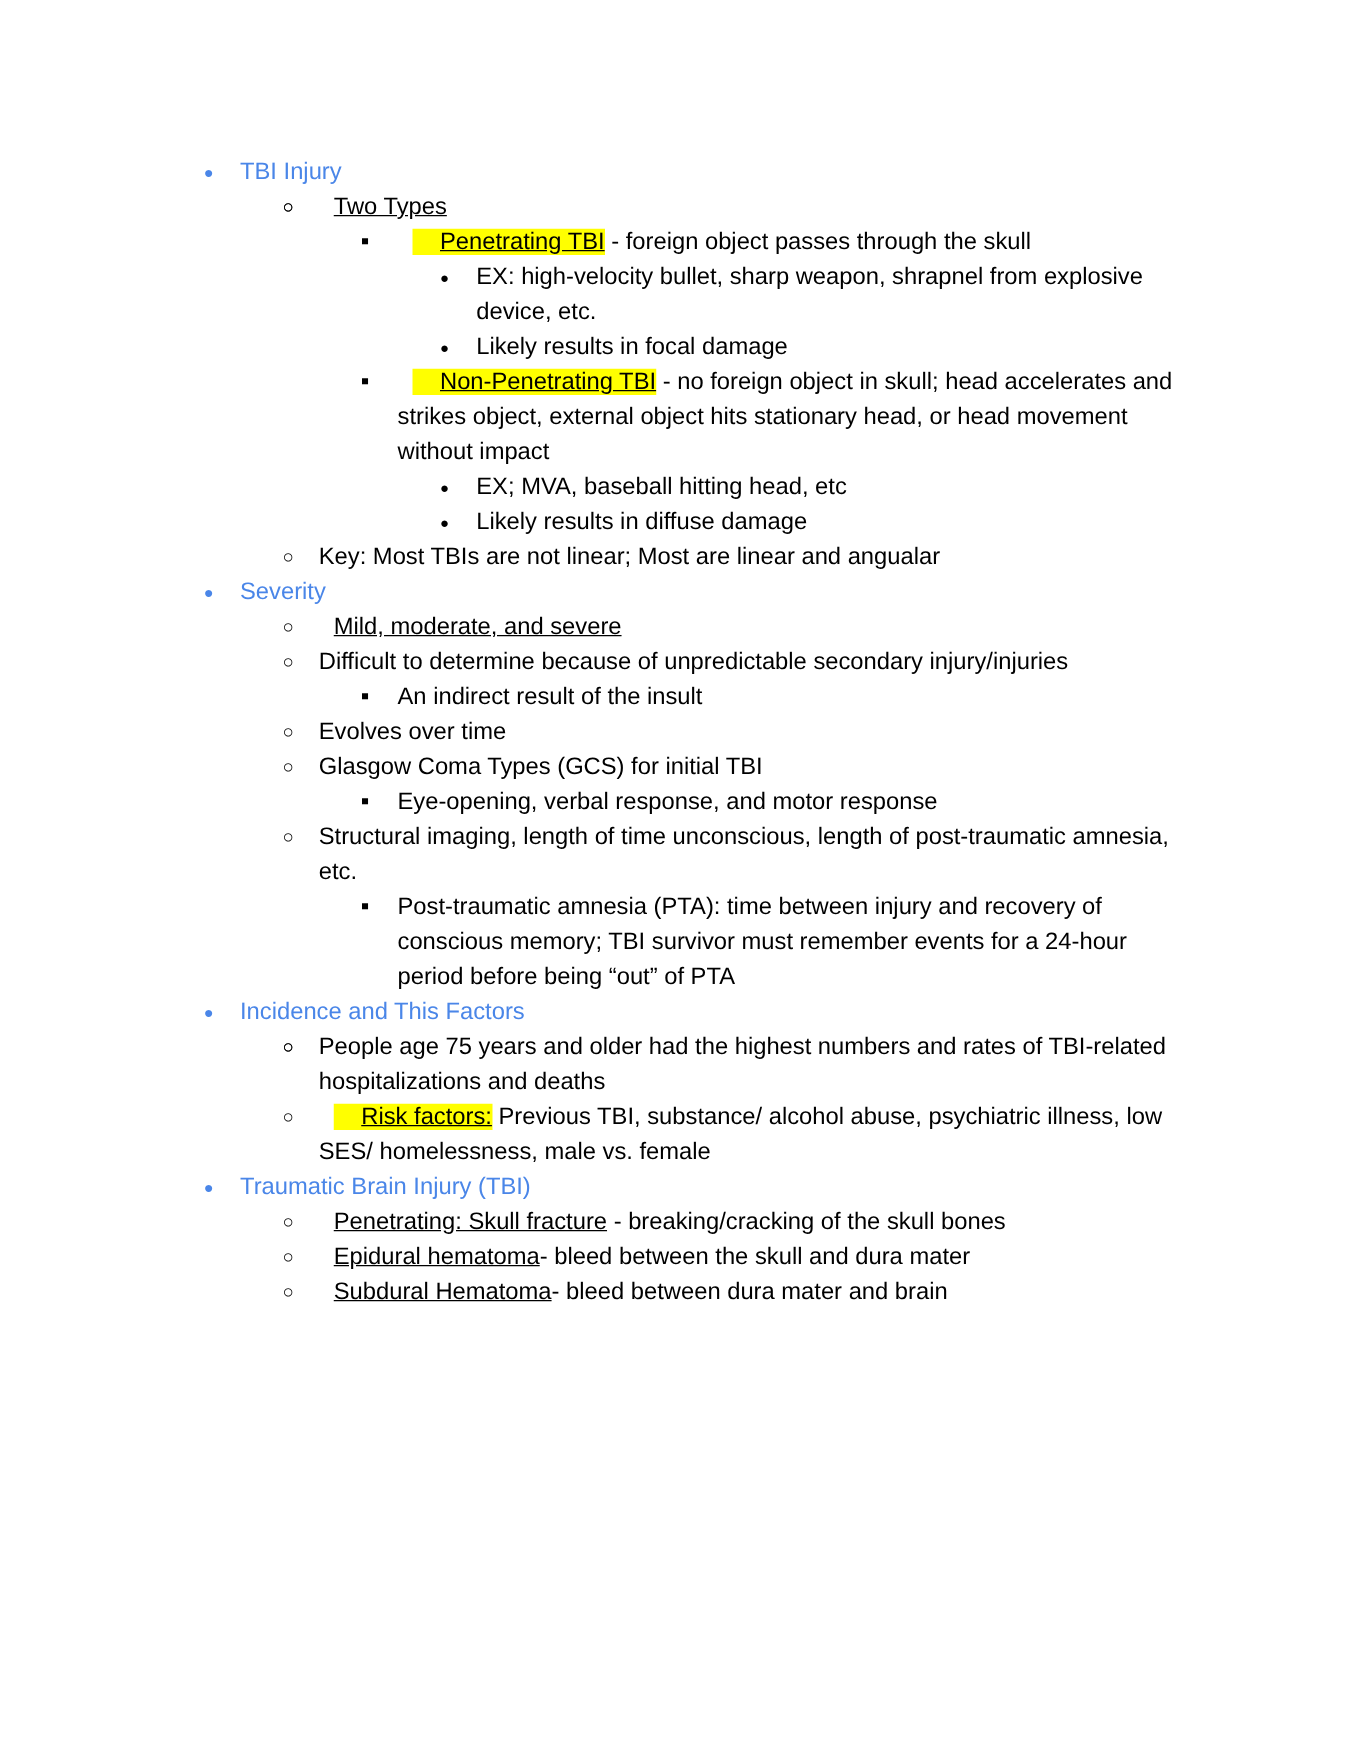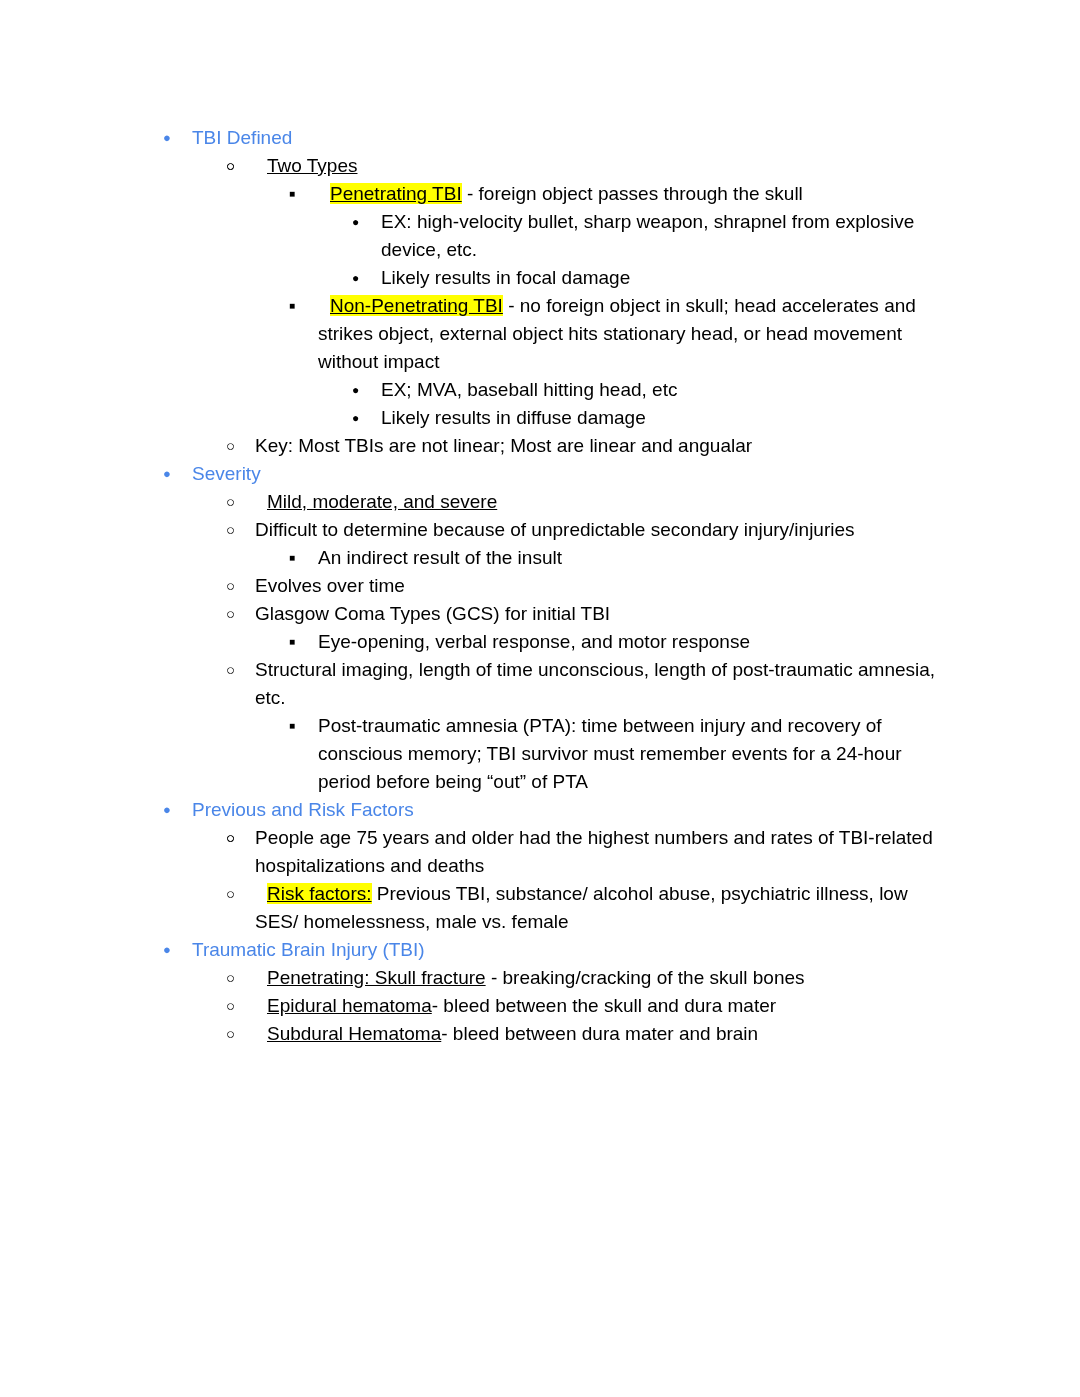--- a/index.html
+++ b/index.html
@@ -28,47 +28,47 @@
     position: absolute;
     top: 0;
     line-height: 28px;
     color: #000;
   }
   .b0 { left: 163px; font-size: 13px; color: var(--heading-color, #4a86e8); }
   .b1 { left: 226px; font-size: 15px; }
   .b2 { left: 289px; font-size: 10px; }
   .b3 { left: 352px; font-size: 12px; }
   .heading span { color: var(--heading-color, #4a86e8); }
-  .hl { background: var(--highlight-color, #ffff00); }
+  .hl { background: var(--highlight-color, #ffff00); padding-left: 22px; }
   .ul { text-decoration: underline; margin-left: 12px; }
 </style>
 </head>
 <body style="background: rgb(255, 255, 255); color: rgb(0, 0, 0);">
 
 <div class="page">
-    <div class="li l0 heading"><span class="bullet b0">●</span><span><span>TBI Defined</span></span></div>
+    <div class="li l0 heading"><span class="bullet b0">●</span><span><span>TBI Injury</span></span></div>
     <div class="li l1"><span class="bullet b1">○</span></div>
     <div class="li l1"><span class="bullet b1">○</span><span><span class="ul">Two Types</span></span></div>
     <div class="li l2"><span class="bullet b2">■</span><span><span class="hl ul">Penetrating TBI</span><span> - foreign object passes through the skull</span></span></div>
     <div class="li l3"><span class="bullet b3">●</span><span><span>EX: high-velocity bullet, sharp weapon, shrapnel from explosive device, etc.</span></span></div>
     <div class="li l3"><span class="bullet b3">●</span><span><span>Likely results in focal damage</span></span></div>
     <div class="li l2"><span class="bullet b2">■</span><span><span class="hl ul">Non-Penetrating TBI</span><span> - no foreign object in skull; head accelerates and strikes object, external object hits stationary head, or head movement without impact</span></span></div>
     <div class="li l3"><span class="bullet b3">●</span><span><span>EX; MVA, baseball hitting head, etc</span></span></div>
     <div class="li l3"><span class="bullet b3">●</span><span><span>Likely results in diffuse damage</span></span></div>
     <div class="li l1"><span class="bullet b1">○</span><span><span>Key: Most TBIs are not linear; Most are linear and angualar</span></span></div>
     <div class="li l0 heading"><span class="bullet b0">●</span><span><span>Severity</span></span></div>
     <div class="li l1"><span class="bullet b1">○</span><span><span class="ul">Mild, moderate, and severe</span></span></div>
     <div class="li l1"><span class="bullet b1">○</span><span><span>Difficult to determine because of unpredictable secondary injury/injuries</span></span></div>
     <div class="li l2"><span class="bullet b2">■</span><span><span>An indirect result of the insult</span></span></div>
     <div class="li l1"><span class="bullet b1">○</span><span><span>Evolves over time</span></span></div>
     <div class="li l1"><span class="bullet b1">○</span><span><span>Glasgow Coma Types (GCS) for initial TBI</span></span></div>
     <div class="li l2"><span class="bullet b2">■</span><span><span>Eye-opening, verbal response, and motor response</span></span></div>
     <div class="li l1"><span class="bullet b1">○</span><span><span>Structural imaging, length of time unconscious, length of post-traumatic amnesia, etc.</span></span></div>
     <div class="li l2"><span class="bullet b2">■</span><span><span>Post-traumatic amnesia (PTA): time between injury and recovery of conscious memory; TBI survivor must remember events for a 24-hour period before being “out” of PTA</span></span></div>
-    <div class="li l0 heading"><span class="bullet b0">●</span><span><span>Previous and Risk Factors</span></span></div>
+    <div class="li l0 heading"><span class="bullet b0">●</span><span><span>Incidence and This Factors</span></span></div>
     <div class="li l1"><span class="bullet b1">○</span></div>
     <div class="li l1"><span class="bullet b1">○</span><span><span>People age 75 years and older had the highest numbers and rates of TBI-related hospitalizations and deaths</span></span></div>
     <div class="li l2"><span class="bullet b2">■</span></div>
     <div class="li l1"><span class="bullet b1">○</span><span><span class="hl ul">Risk factors:</span><span> Previous TBI, substance/ alcohol abuse, psychiatric illness, low SES/ homelessness, male vs. female</span></span></div>
     <div class="li l0 heading"><span class="bullet b0">●</span><span><span>Traumatic Brain Injury (TBI)</span></span></div>
     <div class="li l1"><span class="bullet b1">○</span><span><span class="ul">Penetrating: Skull fracture</span><span> - breaking/cracking of the skull bones</span></span></div>
     <div class="li l1"><span class="bullet b1">○</span><span><span class="ul">Epidural hematoma</span><span>- bleed between the skull and dura mater</span></span></div>
     <div class="li l1"><span class="bullet b1">○</span><span><span class="ul">Subdural Hematoma</span><span>- bleed between dura mater and brain</span></span></div>
   </div>
 

